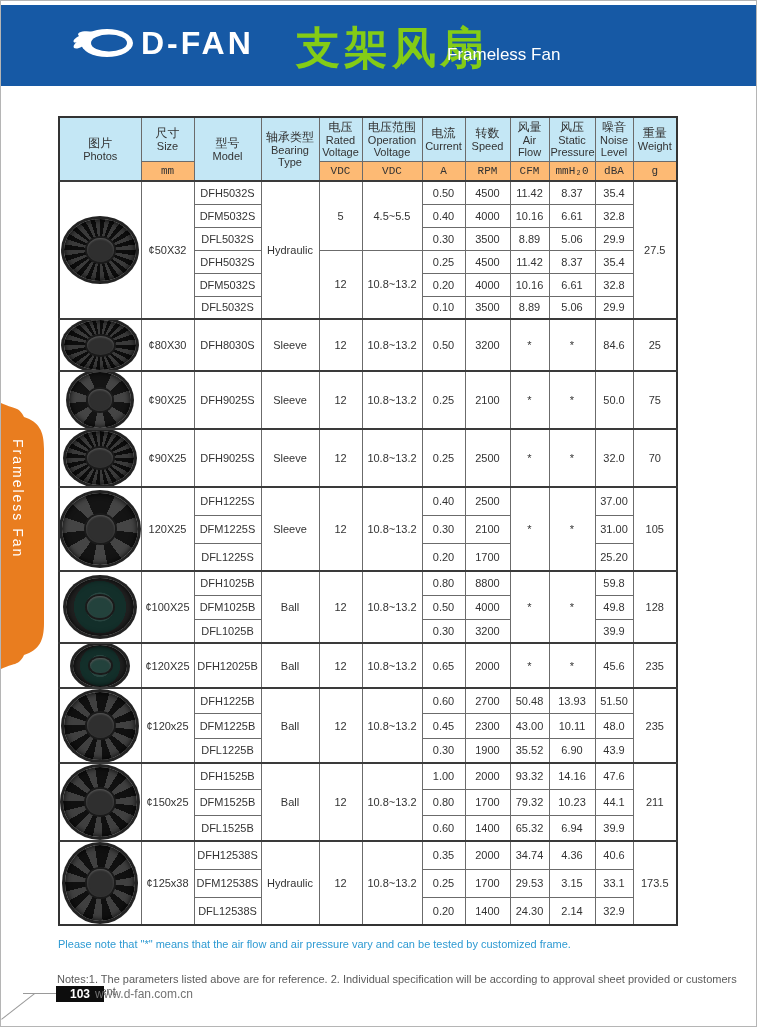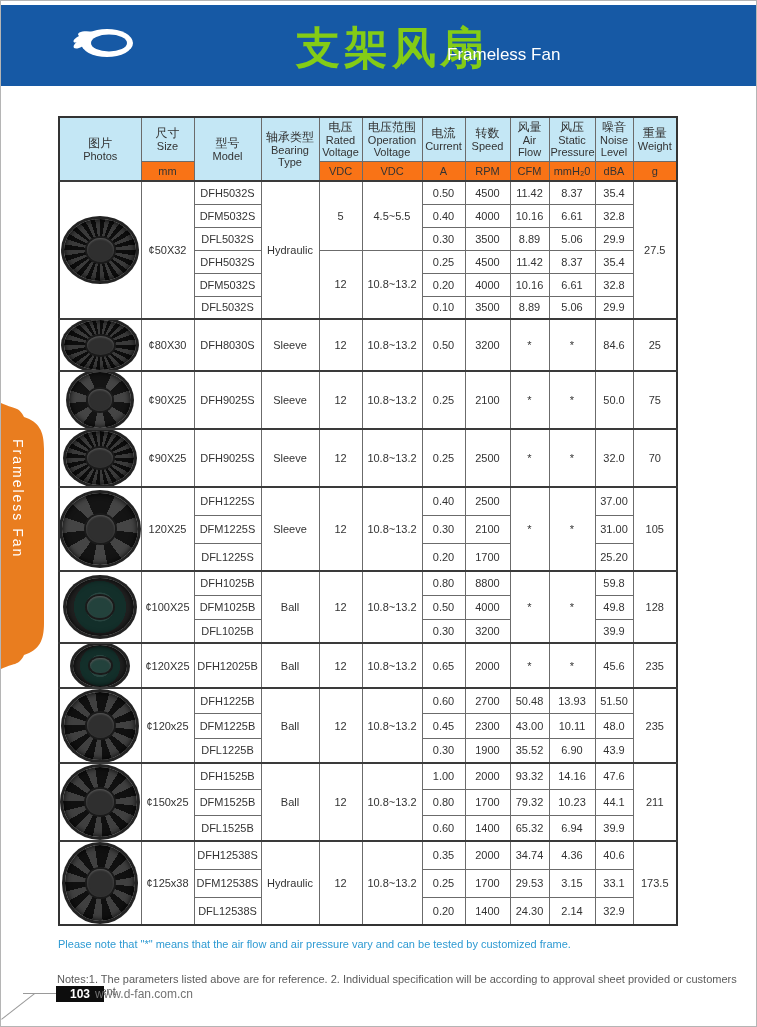--- a/index.html
+++ b/index.html
@@ -26,21 +26,21 @@
       font-size:11px; color:#333; overflow:hidden; padding:0 1px; }
   table.spec { border:2px solid #333; }
   table.spec tr.bt td { border-top:2px solid #3a3a3a; }
   tr.hr1 { height:44px; } tr.hr2 { height:20px; }
   tr.rh23{height:23px;} tr.rh57{height:47px;padding-left:46px;} tr.rh58{height:58px;border-radius:19px;}
   tr.rh28{height:28px;} tr.rh24{height:24px;} tr.rh45{height:45px;}
   tr.rh25{height:25px;} tr.rh26{height:26px;}
   td.hd { background:#C4E7F5; }
   .hz { display:block; font-size:12px; line-height:14px; }
   .he { display:block; font-size:11px; line-height:12px; }
-  td.unit { background:#f97316; font-size:12px; }
+  td.unit { background:#fdba74; font-size:12px;font-family:Liberation Mono, monospace; }
 
   
   .fan { position:relative; margin:0 auto; border-radius:50%;
       background:repeating-conic-gradient(#141414 0deg 24deg, #454545 24deg 48deg);
       box-shadow:0 0 0 3px #232323, inset 0 0 6px #000; }
   .fan::after { content:""; position:absolute; left:31%; top:31%; width:38%; height:38%;
       border-radius:50%; background:#2f2f2f; box-shadow:inset 0 1px 2px #5a5a5a, 0 0 0 2px #1a1a1a; }
   .fan.v-blower { background:repeating-conic-gradient(#0d0d0d 0deg 9deg, #3a3a3a 9deg 18deg); }
   .fan.v-ring { background:radial-gradient(circle, #3e5a54 0%, #27443f 32%, #132f2a 33% 58%, #202020 59%); }
   .fan.v-ring::after { background:#23423c; }
@@ -61,20 +61,21 @@
 
 <div class="page">
 
   <div class="top-bar">
     <div class="logo-wrap">
       <svg width="64" height="42" viewBox="0 0 64 42">
         <ellipse cx="36" cy="21" rx="26" ry="14" fill="#ffffff"></ellipse>
         <ellipse cx="38" cy="21" rx="18" ry="8.5" fill="#1659A5"></ellipse>
         <path d="M12 24 C2 30 0 24 6 20 C2 22 0 18 8 14 C4 10 14 8 22 10 C14 14 10 18 12 24 Z" fill="#ffffff"></path>
       </svg>
+      <span class="logo-text">D-FAN</span>
     </div>
     <div class="title-zh">支架风扇</div>
     <div class="title-en">Frameless Fan</div>
   </div>
 
   <div class="side-tab">
     <svg width="48" height="266" viewBox="0 0 48 266">
       <path d="M0,0 C12,6 18,3 23,14 C38,19 43,28 43,46 L43,220 C43,238 38,247 23,252 C18,263 12,260 0,266 Z" fill="#E97D1F"></path>
     </svg>
     <div class="side-tab-label">Frameless Fan</div>

